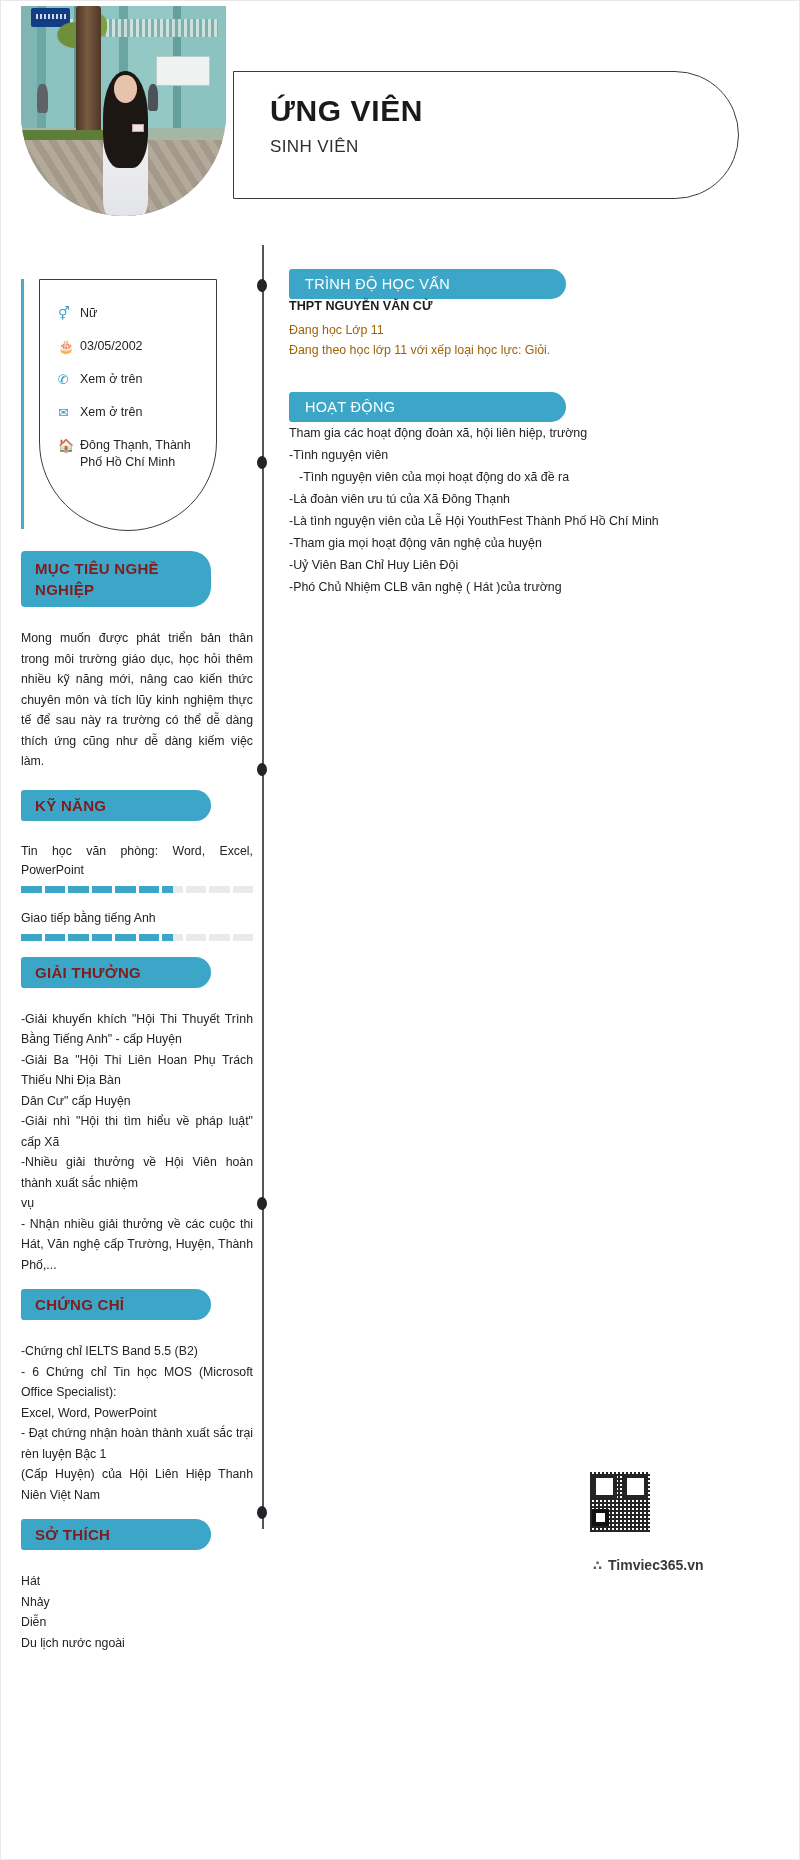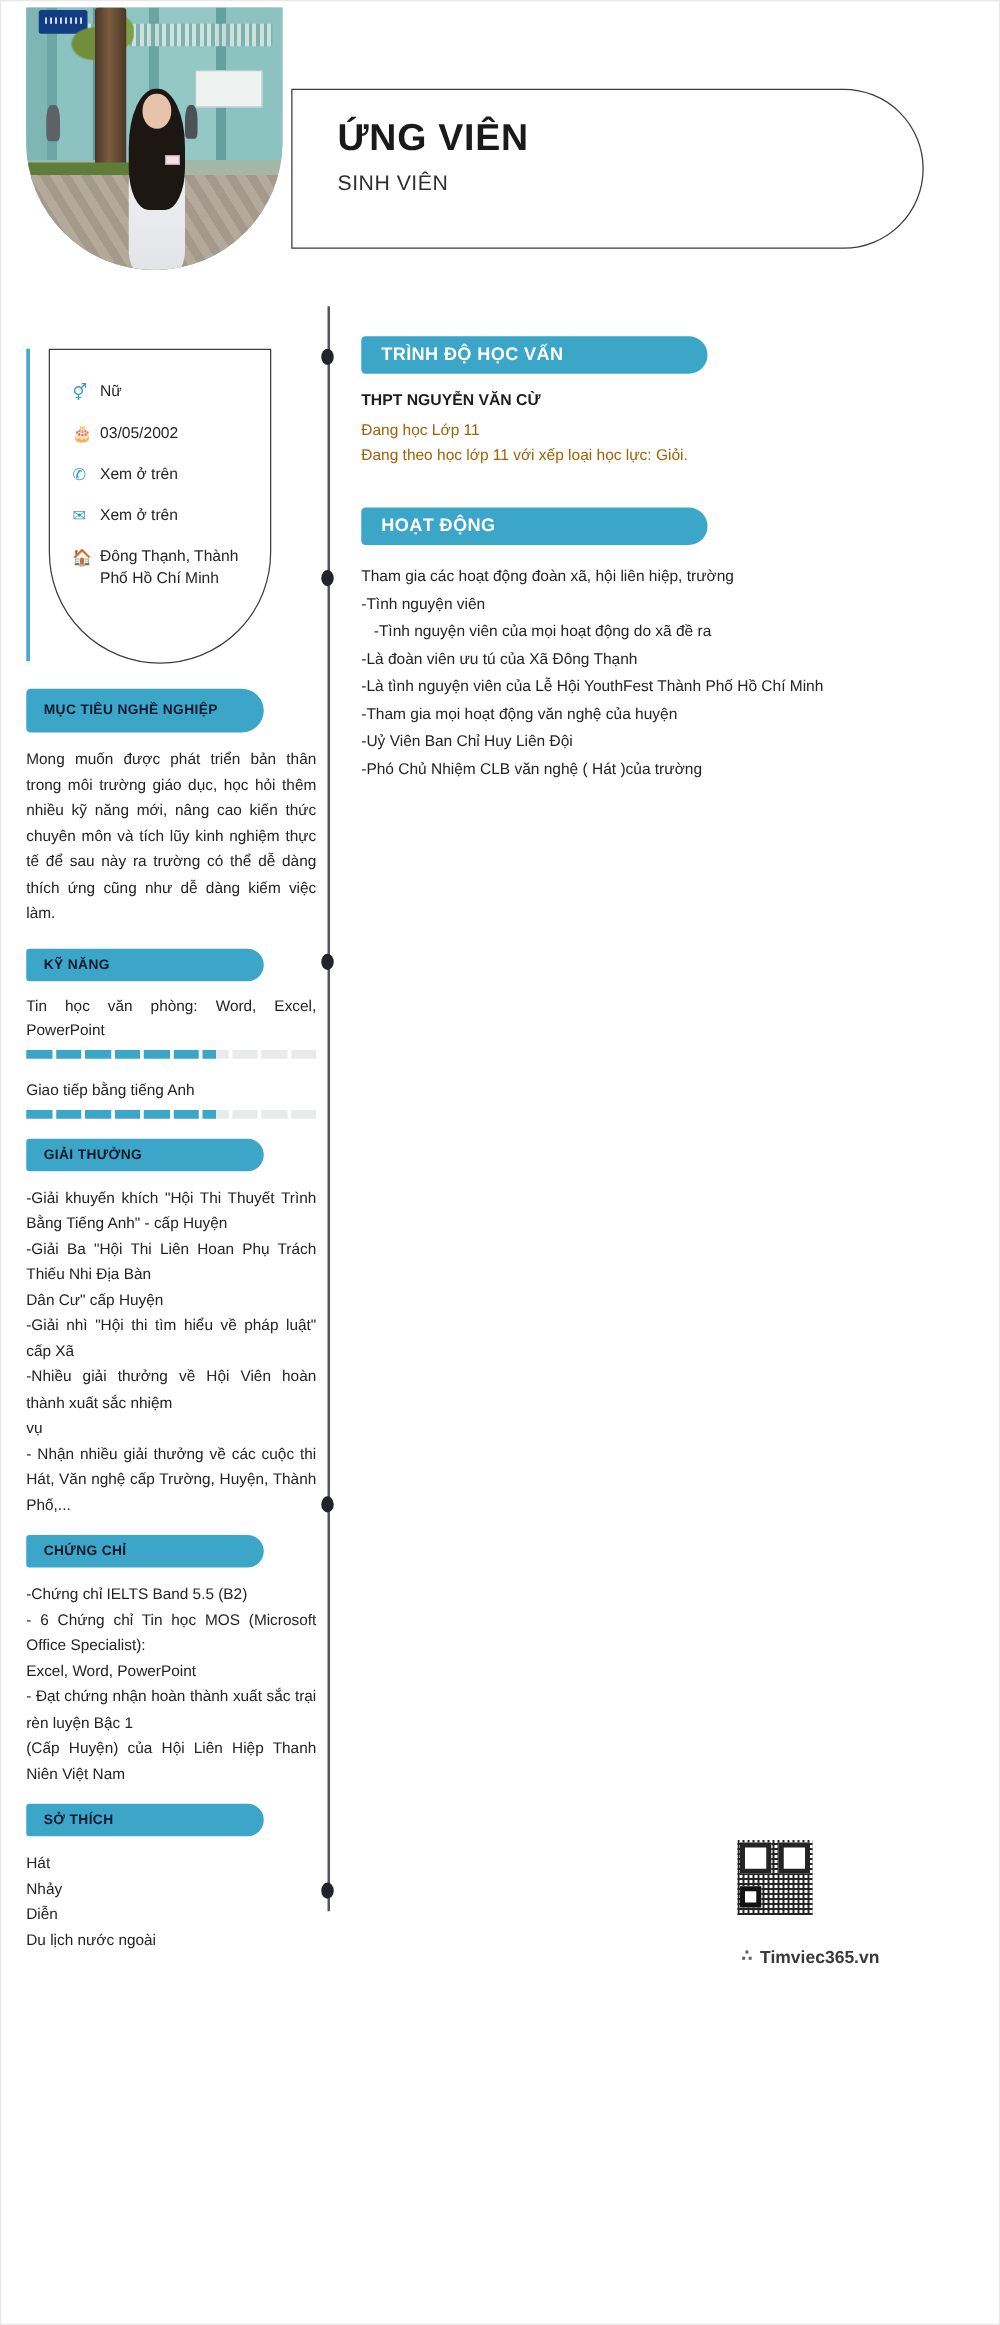--- a/index.html
+++ b/index.html
@@ -211,28 +211,28 @@
     flex: 0 0 22px;
     color: #3a9ec4;
     font-size: 13px;
     line-height: 17px;
     text-align: left;
   }
   .contact-row .tx { flex: 1; }
 
   .sec-head {
     background: #3ba6c8;
-    color: #0f172a;
-    font-size: 11px;
+    color: #7f1d1d;
+    font-size: 15px;
     font-weight: 700;
     letter-spacing: .3px;
     padding: 7px 14px;
     border-radius: 4px 20px 20px 4px;
     margin-top: 20px;
-    margin-bottom: 11px;
+    margin-bottom: 21px;
   }
   .sec-head.two-line { line-height: 21px; }
 
   .body-text {
     font-size: 12.3px;
     line-height: 20.5px;
     text-align: justify;
     color: #232323;
   }
 
@@ -268,26 +268,26 @@
   .right-col {
     position: absolute;
     left: 288px;
     top: 268px;
     width: 400px;
   }
   .sec-head-r {
     background: #3ba6c8;
     color: #ffffff;
     font-size: 14.5px;
-    font-weight: 700;
+    font-weight: 400;
     letter-spacing: .3px;
     padding: 7px 16px;
     border-radius: 4px 18px 18px 4px;
     width: 277px;
-    margin-bottom: 14px;
+    margin-bottom: 0;
   }
   .edu-title {
     font-size: 12.6px;
     font-weight: 700;
     color: #1d1d1d;
     margin-bottom: 7px;
   }
   .edu-line {
     font-size: 12.4px;
     line-height: 20px;

